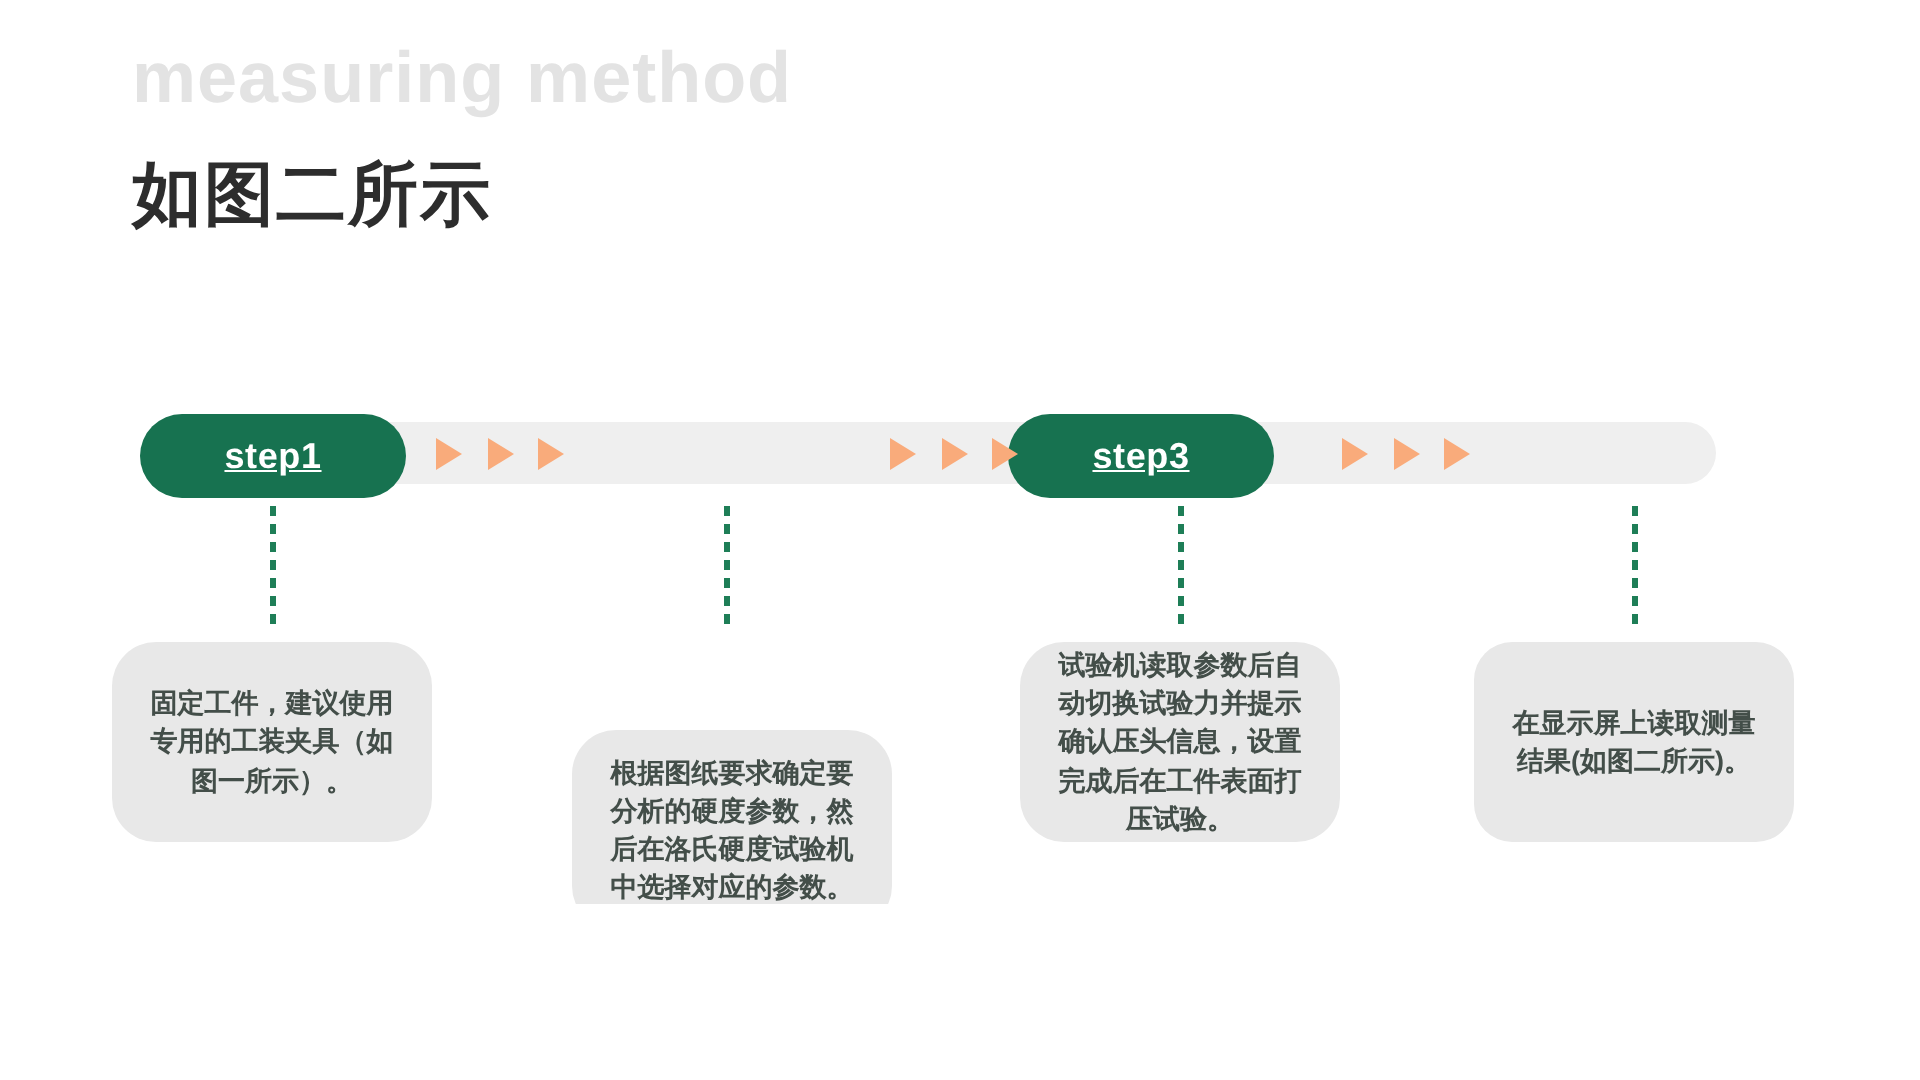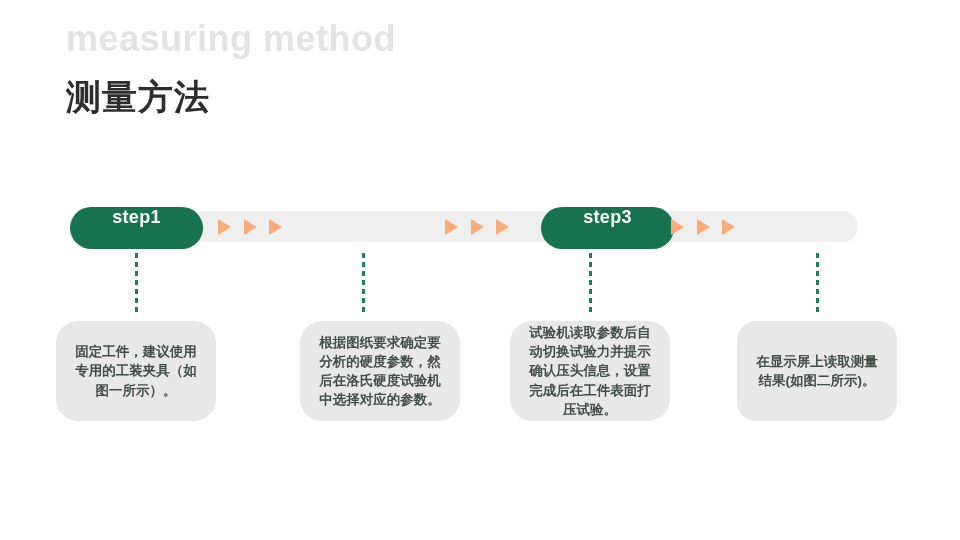--- a/index.html
+++ b/index.html
@@ -24,24 +24,24 @@
   
   .strip{
     position:absolute;left:106px;top:211px;
     width:752px;height:31px;border-radius:16px;
     background:var(--strip-gray,#efefef);
   }
   .pill{
     position:absolute;top:207px;width:133px;height:42px;
     border-radius:21px;
     background:var(--pill-green,#177250);
-    display:flex;justify-content:center;
-    color:#ffffff;font-size:18px;font-weight:bold;letter-spacing:.3px;
+    display:flex;align-items:center;justify-content:center;
+    color:#ffffff;font-size:18px;font-weight:bold;letter-spacing:.3px;text-decoration:underline;
   }
-  .pill1{left:70px;} .pill2{left:297px;} .pill3{left:541px;} .pill4{left:751px;}
+  .pill1{left:70px;} .pill2{left:297px;} .pill3{left:504px;} .pill4{left:751px;}
   
   .arrow-group{
     position:absolute;top:219px;width:64px;height:16px;
     display:flex;justify-content:space-between;align-items:center;
   }
   .ag1{left:218px;} .ag2{left:445px;} .ag3{left:671px;}
   .tri{
     width:0;height:0;
     border-top:8px solid transparent;
     border-bottom:8px solid transparent;
@@ -62,29 +62,29 @@
     border-radius:22px;box-sizing:border-box;
     background:var(--box-gray,#e8e8e8);
     display:flex;align-items:center;justify-content:center;
     padding:6px 15px;
   }
   .box p{
     margin:0;text-align:center;
     font-size:13.5px;font-weight:bold;line-height:1.42;
     color:var(--box-text,#434e49);
   }
-  .b1{left:56px;align-items:center;} .b2{left:300px;} .b3{left:510px;align-items:center;} .b4{left:737px;border-radius:19px;}
+  .b1{left:56px;align-items:center;} .b2{left:286px;margin-top:44px;} .b3{left:510px;align-items:center;} .b4{left:737px;border-radius:19px;}
 </style>
 </head>
 <body>
 
 <div class="slide">
 
   <div class="subtitle">measuring method</div>
-  <div class="title">测量方法</div>
+  <div class="title">如图二所示</div>
 
   <div class="strip"></div>
 
   <div class="pill pill1">
     <span>step1</span>
   </div>
   <div class="pill pill3">
     <span>step3</span>
   </div>
 

